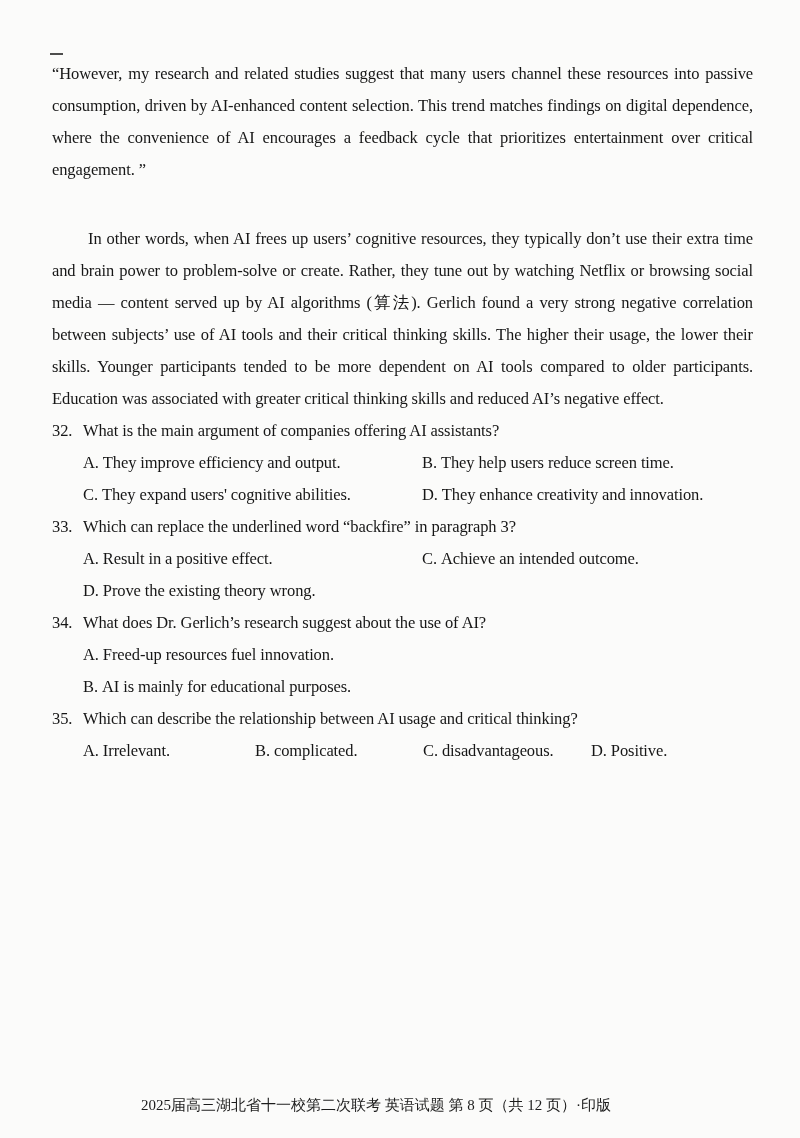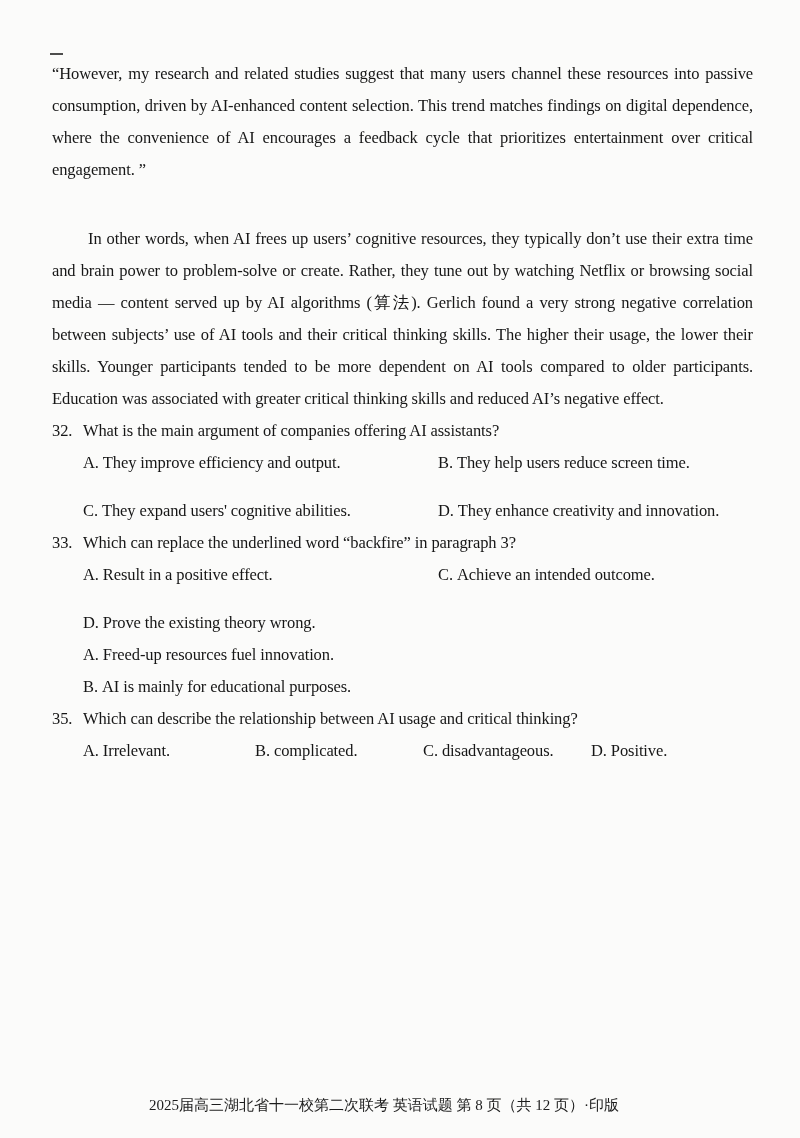--- a/index.html
+++ b/index.html
@@ -42,33 +42,32 @@
   .q-num {
     flex: 0 0 31px;
   }
   .q-text { flex: 1; }
   .opts {
     padding-left: 31px;
   }
   .opts.two-col {
     display: grid;
     grid-template-columns: 339px 1fr;
-    gap: 16px;
   }
   .opts.four-col {
     display: grid;
     grid-template-columns: 172px 168px 168px auto;
   }
   .opts.one-col .opt { display: block; }
   .opt { white-space: nowrap; }
   .opt .lbl { margin-right: 4px; }
   .footer {
     position: absolute;
     top: 1094px;
-    left: 16px;
+    left: 8px;
     width: 736px;
     text-align: center;
     font-size: 15px;
     line-height: 22px;
     color: #1c1c1c;
     font-family: "Liberation Serif", "DejaVu Serif", serif;
   }
 </style>
 </head>
 <body>
@@ -99,20 +98,24 @@
       <span class="q-text">Which can replace the underlined word “backfire” in paragraph 3?</span>
     </div>
     <div class="opts two-col">
       <div class="opt"><span class="lbl">A.</span><span>Result in a positive effect.</span></div>
       <div class="opt"><span class="lbl">C.</span><span>Achieve an intended outcome.</span></div>
       <div class="opt"><span class="lbl">D.</span><span>Prove the existing theory wrong.</span></div>
     </div>
   </div>
 
   <div class="question">
+    <div class="q-line">
+      <span class="q-num">34.</span>
+      <span class="q-text">What does Dr. Gerlich’s research suggest about the use of AI?</span>
+    </div>
     <div class="opts one-col">
       <div class="opt"><span class="lbl">A.</span><span>Freed-up resources fuel innovation.</span></div>
       <div class="opt"><span class="lbl">B.</span><span>AI is mainly for educational purposes.</span></div>
     </div>
   </div>
 
   <div class="question">
     <div class="q-line">
       <span class="q-num">35.</span>
       <span class="q-text">Which can describe the relationship between AI usage and critical thinking?</span>

